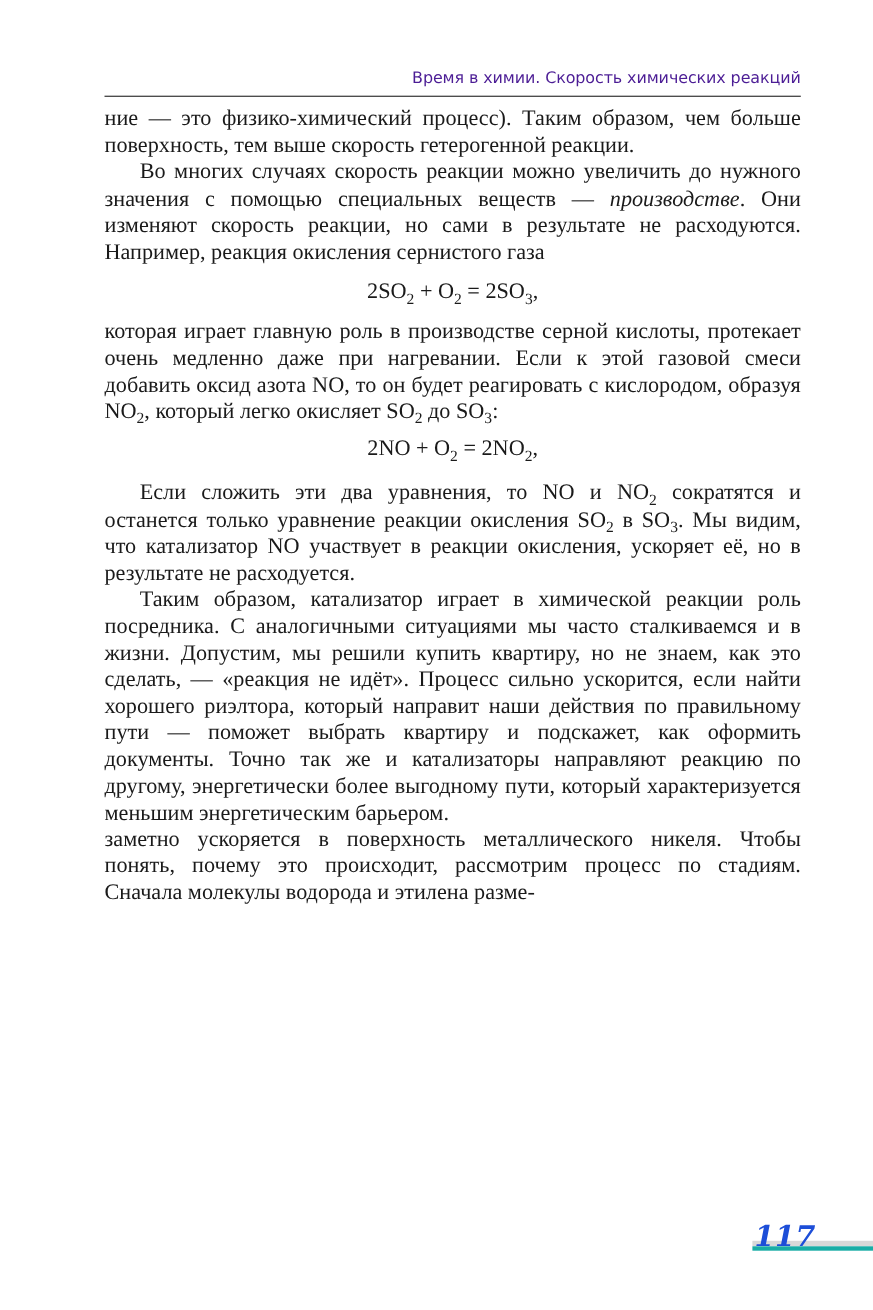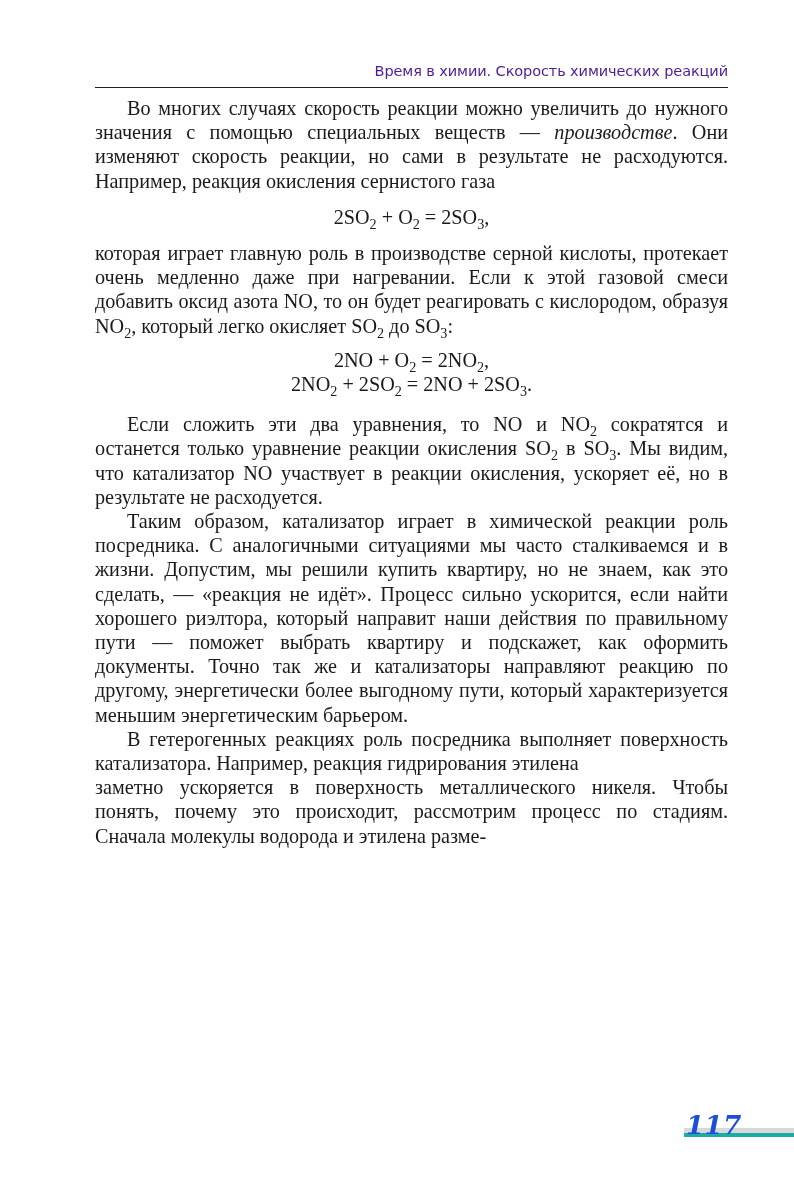--- a/index.html
+++ b/index.html
@@ -20,39 +20,38 @@
   .page-bar-gray { position: absolute; left: 684px; right: 0; top: 1128px; height: 5px; background: #d8d8d8; }
   .page-bar-teal { position: absolute; left: 684px; right: 0; top: 1133px; height: 4px; background: #19ada6; }
 </style>
 </head>
 <body>
 
 <div class="running-head">Время в химии. Скорость химических реакций</div>
 <div class="head-rule"></div>
 
 <div class="content">
+  <p>ние — это физико-химический процесс). Таким образом, чем больше поверхность, тем выше скорость гетерогенной реак­ции.</p>
 
   <p class="indent"><span>Во многих случаях скорость реакции можно увеличить до нужного значения с помощью специальных веществ — </span><em>производстве</em><span>. Они изменяют скорость реакции, но сами в результате не расходуются. Например, реакция окисления сернистого газа</span></p>
 
   <div class="eq-block-1">
     <p class="eq"><span>2SO</span><sub>2</sub><span> + O</span><sub>2</sub><span> = 2SO</span><sub>3</sub><span>,</span></p>
   </div>
 
   <p><span>которая играет главную роль в производстве серной кисло­ты, протекает очень медленно даже при нагревании. Если к этой газовой смеси добавить оксид азота NO, то он будет ре­агировать с кислородом, образуя NO</span><sub>2</sub><span>, который легко окис­ляет SO</span><sub>2</sub><span> до SO</span><sub>3</sub><span>:</span></p>
 
   <div class="eq-block-2">
     <p class="eq"><span>2NO + O</span><sub>2</sub><span> = 2NO</span><sub>2</sub><span>,</span></p>
-    <p class="eq"><span>2NO</span><sub>2</sub><span> + 2SO</span><sub>2</sub><span> = 2NO + 2SO</span><sub>3</sub><span>.</span></p>
   </div>
 
   <p class="indent"><span>Если сложить эти два уравнения, то NO и NO</span><sub>2</sub><span> сократятся и останется только уравнение реакции окисления SO</span><sub>2</sub><span> в SO</span><sub>3</sub><span>. Мы видим, что катализатор NO участвует в реакции окисления, ускоряет её, но в результате не расходуется.</span></p>
 
   <p class="indent">Таким образом, катализатор играет в химической реак­ции роль посредника. С аналогичными ситуациями мы ча­сто сталкиваемся и в жизни. Допустим, мы решили купить квартиру, но не знаем, как это сделать, — «реакция не идёт». Процесс сильно ускорится, если найти хорошего ри­элтора, который направит наши действия по правильному пути — поможет выбрать квартиру и подскажет, как офор­мить документы. Точно так же и катализаторы направляют реакцию по другому, энергетически более выгодному пути, который характеризуется меньшим энергетическим барье­ром.</p>
 
-  <p class="indent">В гетерогенных реакциях роль посредника выполняет по­верхность катализатора. Например, реакция гидрирования этилена</p>
 
 
   <p>заметно ускоряется в поверхность металлического никеля. Чтобы понять, почему это происходит, рассмотрим процесс по стадиям. Сначала молекулы водорода и этилена разме-</p>
 </div>
 
 <div class="page-bar-gray"></div>
 <div class="page-bar-teal"></div>
 <div class="page-number">117</div>
 
 </body></html>

